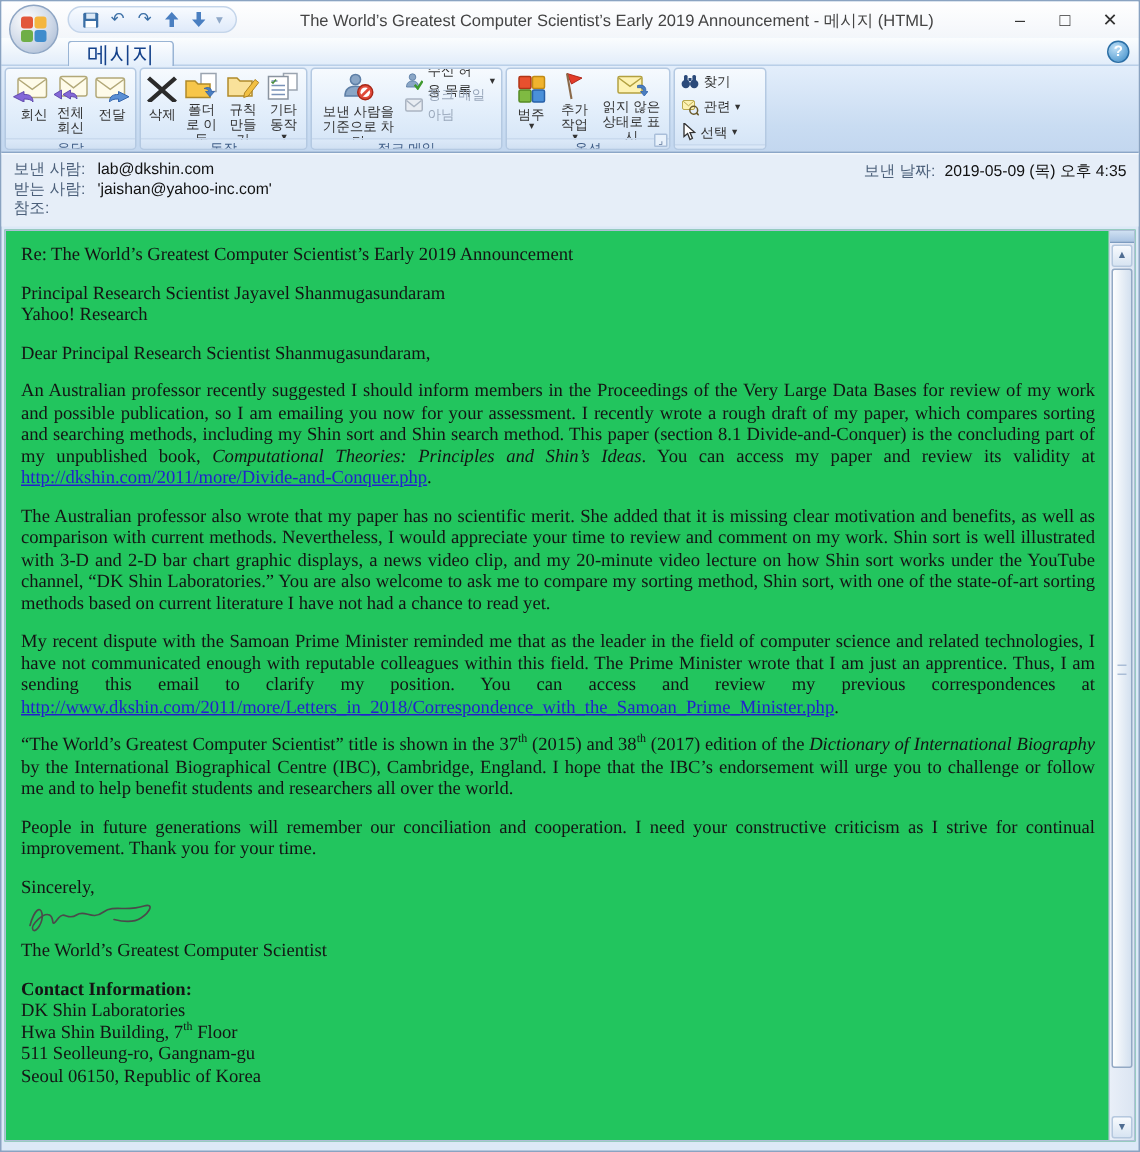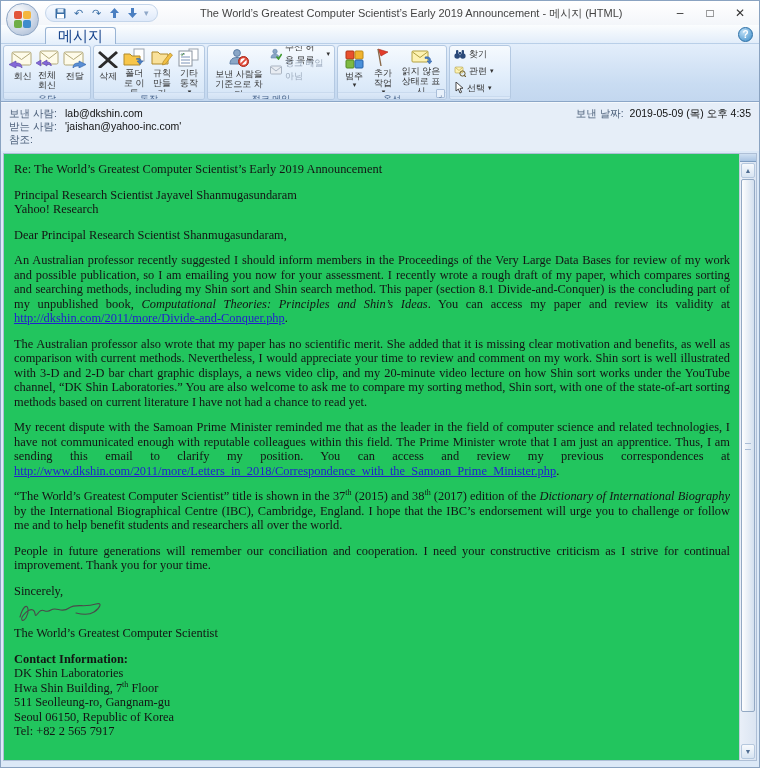--- a/index.html
+++ b/index.html
@@ -385,21 +385,20 @@
   </div>
 <div class="para">
           <div><span>The World’s Greatest Computer Scientist</span></div>
         </div>
         <div class="para" style="margin-bottom: 0px;">
           <div><strong>Contact Information:</strong></div>
           <div><span>DK Shin Laboratories</span></div>
           <div><span>Hwa Shin Building, 7</span><sup>th</sup><span> Floor</span></div>
           <div><span>511 Seolleung-ro, Gangnam-gu</span></div>
           <div><span>Seoul 06150, Republic of Korea</span></div>
-          <div><span>Tel: +82 2 565 7917</span></div>
         </div>
       </div>
     <div class="scrollbar">
       <div class="sb-split"></div>
       <div class="sb-btn">▲</div>
       <div class="sb-thumb"></div>
       <div class="sb-track"></div>
       <div class="sb-btn sb-down">▼</div>
     </div>
   </div>

